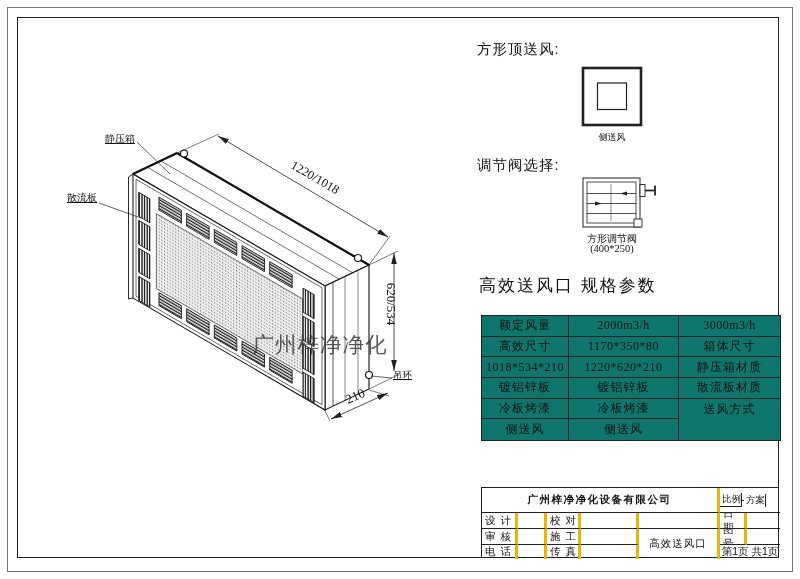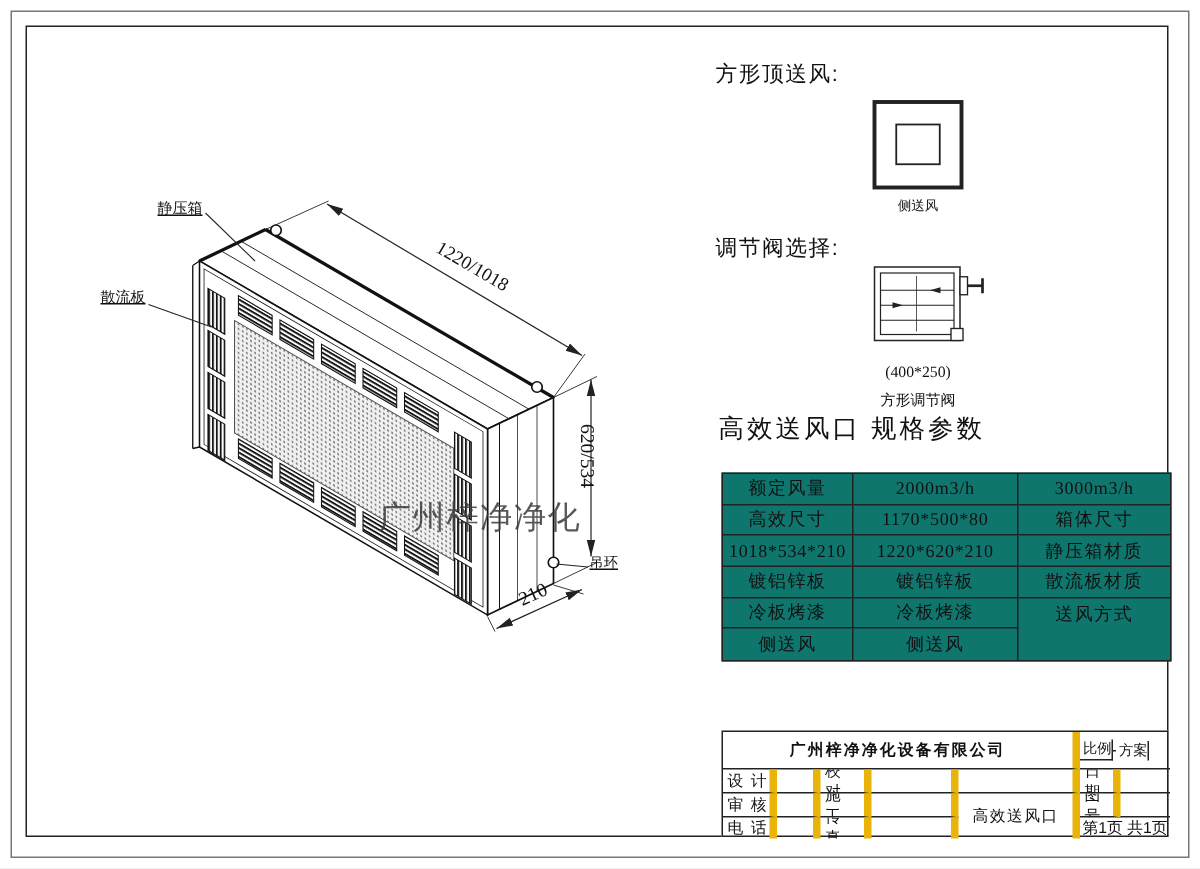--- a/index.html
+++ b/index.html
@@ -19,21 +19,21 @@
         display:flex;align-items:center;justify-content:center;overflow:hidden;}
   #spec .cell:nth-child(3n){border-right:none;}
   #spec .cell:nth-last-child(-n+3){border-bottom:none;}
   .spec-lab{font-size:12px;letter-spacing:1px;}
   .spec-val{font-family:Liberation Serif, serif;font-size:12px;letter-spacing:0.5px;}
   
   #tblock{left:481px;top:487px;display:grid;width:298px;height:71px;
           grid-template-columns:36px 29px 34px 58px 81px 27px 33px;
           grid-template-rows:25px 16px 16px 14px;
           border:1.4px solid #222;background:#fff;box-sizing:border-box;}
-  #tblock .tcell{border-right:5px solid #eab308;border-bottom:1px solid #222;
+  #tblock .tcell{border-right:3px solid #eab308;border-bottom:1px solid #222;
           display:flex;align-items:center;overflow:hidden;font-size:10.5px;}
   #tblock .lab{padding-left:3px;letter-spacing:1px;}
   .company{grid-column:1/6;grid-row:1;font-family:"Liberation Serif",serif;
            font-weight:bold;font-size:15px;letter-spacing:1.5px;justify-content:center;}
   .scaleplan{grid-column:6/8;grid-row:1;display:grid;border-right:none !important;
              grid-template-columns:27px 33px;grid-template-rows:12.5px 12.5px;padding:0 !important;}
   .scaleplan>div{border-right:1px solid #222;border-bottom:1px solid #222;
              font-size:9.5px;display:flex;align-items:center;padding-left:2px;}
   .scaleplan>div:nth-child(2n){border-right:none;}
   .product{grid-column:5;grid-row:3/5;justify-content:center;font-size:11px;letter-spacing:1px;}
@@ -174,32 +174,32 @@
   </svg>
 
   <div class="plabel" style="left:105px;top:132px;">静压箱</div>
   <div class="plabel" style="left:67px;top:191px;">散流板</div>
   <div class="plabel" style="left:393px;top:369px;font-size:9.5px;">吊环</div>
 
   <div class="hd" style="left:477px;top:40px;">方形顶送风:</div>
   <div class="cap" style="left:583px;top:131px;width:58px;font-size:9px;">侧送风</div>
 
   <div class="hd" style="left:477px;top:156px;">调节阀选择:</div>
-  <div class="cap" style="left:581px;top:232px;width:62px;font-size:10px;margin-top:28px;">方形调节阀</div>
+  <div class="cap" style="left:581px;top:232px;width:62px;font-size:10px;">方形调节阀</div>
   <div class="cap" style="left:581px;top:243px;width:62px;font-size:10.5px;font-family:'Liberation Serif',serif;">(400*250)</div>
 
   <div class="hd" style="left:479px;top:274px;font-size:17px;letter-spacing:2px;">高效送风口 规格参数</div>
 
   <div class="abs" id="spec">
     <div class="cell spec-lab">额定风量</div>
     <div class="cell spec-val">2000m3/h</div>
     <div class="cell spec-val">3000m3/h</div>
 
     <div class="cell spec-lab">高效尺寸</div>
-    <div class="cell spec-val">1170*500*80</div>
+    <div class="cell spec-val">1170*350*80</div>
 
     <div class="cell spec-lab">箱体尺寸</div>
     <div class="cell spec-val">1018*534*210</div>
     <div class="cell spec-val">1220*620*210</div>
 
     <div class="cell spec-lab">静压箱材质</div>
     <div class="cell spec-lab">镀铝锌板</div>
     <div class="cell spec-lab">镀铝锌板</div>
 
     <div class="cell spec-lab">散流板材质</div>

